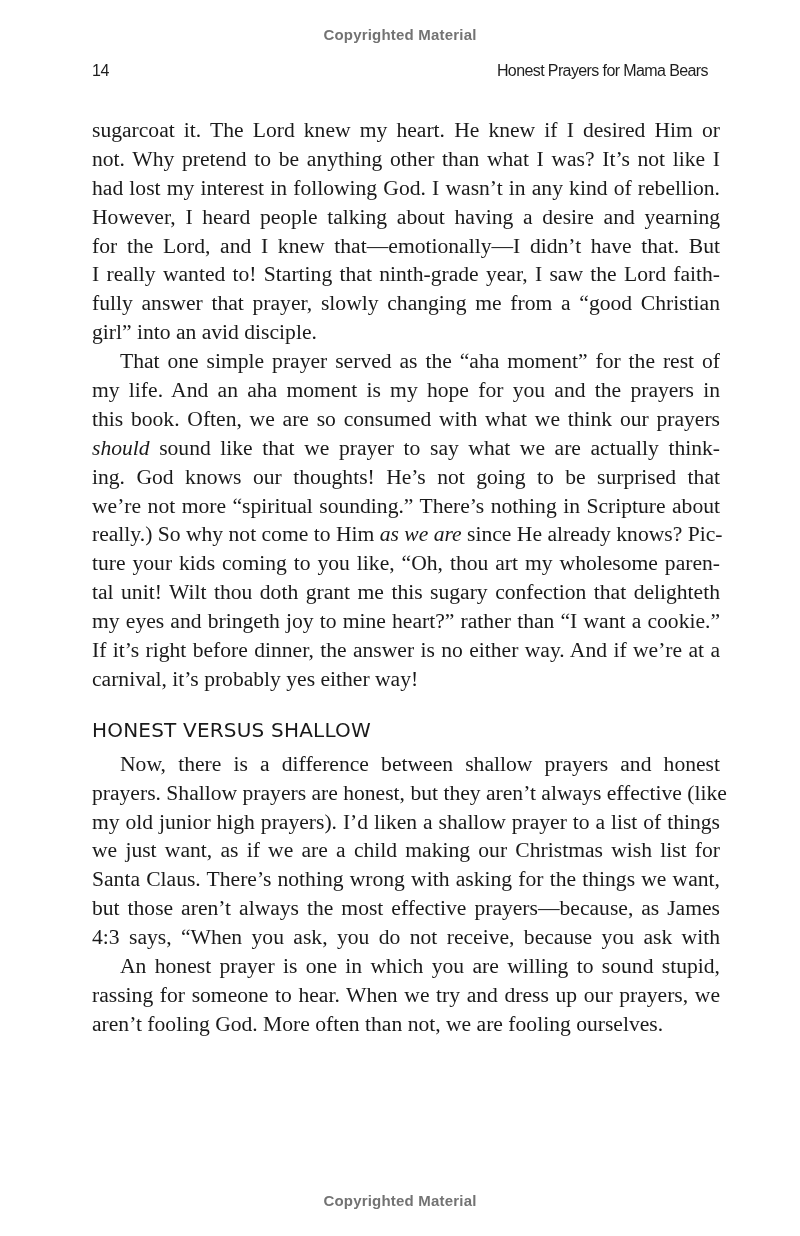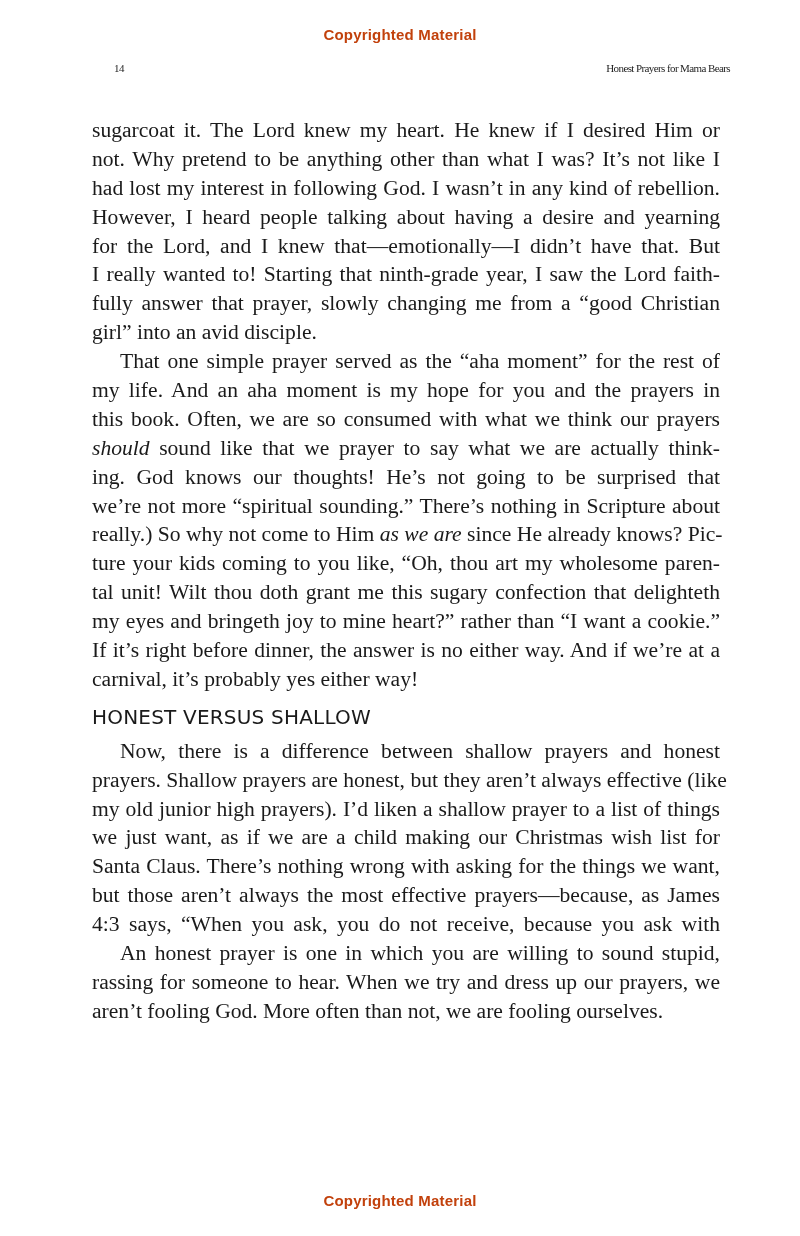--- a/index.html
+++ b/index.html
@@ -1,43 +1,43 @@
 <!DOCTYPE html>
 <html><head>
   <meta charset="utf-8">
   <style>
     html, body { margin: 0; padding: 0; background: #ffffff; }
     body { width: 800px; height: 1236px; position: relative; overflow: hidden; }
     .watermark {
       position: absolute; left: 0; width: 800px; text-align: center;
       font-family: "Liberation Sans", sans-serif; font-weight: bold;
-      font-size: 15px; color: #c2410c; letter-spacing: 0.2px;
+      font-size: 15px; color: #737373; letter-spacing: 0.2px;
     }
     .wm-top { top: 26px; }
     .wm-bottom { top: 1192px; }
     .running-head {
       position: absolute; top: 62px; left: 92px; width: 616px; height: 24px;
-      font-family: Liberation Serif, serif; font-size: 11px; color: #1e1e1e; margin-left: 22px;
+      font-family: Liberation Sans, sans-serif; font-size: 16px; color: #1e1e1e;
     }
     .page-number { position: absolute; left: 0; top: 0; letter-spacing: -0.5px; }
     .book-title { position: absolute; left: 0; width: 616px; top: 0; text-align: right; font-weight: 300; letter-spacing: -0.6px; }
     .body-text {
       position: absolute; left: 92px; top: 116px; width: 628px;
       font-family: "Liberation Serif", serif; font-size: 21.6px; color: #1a1a1a;
     }
     .line {
       height: 28.9px; line-height: 28.9px; white-space: nowrap;
       text-align: justify; text-align-last: justify; overflow: visible;
     }
     .line.last { text-align-last: left; }
     .line.indent { text-indent: 28px; }
     .heading {
       font-family: "DejaVu Sans", sans-serif; font-size: 20px; font-weight: normal;
       letter-spacing: 0.2px; color: #1a1a1a; height: 40px; line-height: 40px;
-      margin-top: 3px; text-transform: uppercase;
+      margin-top: 16px; text-transform: uppercase;
     }
     em { font-style: italic; }
   </style>
 </head>
 <body>
 
 <div class="watermark wm-top">Copyrighted Material</div>
 
 <div class="running-head">
   <span class="page-number">14</span>

